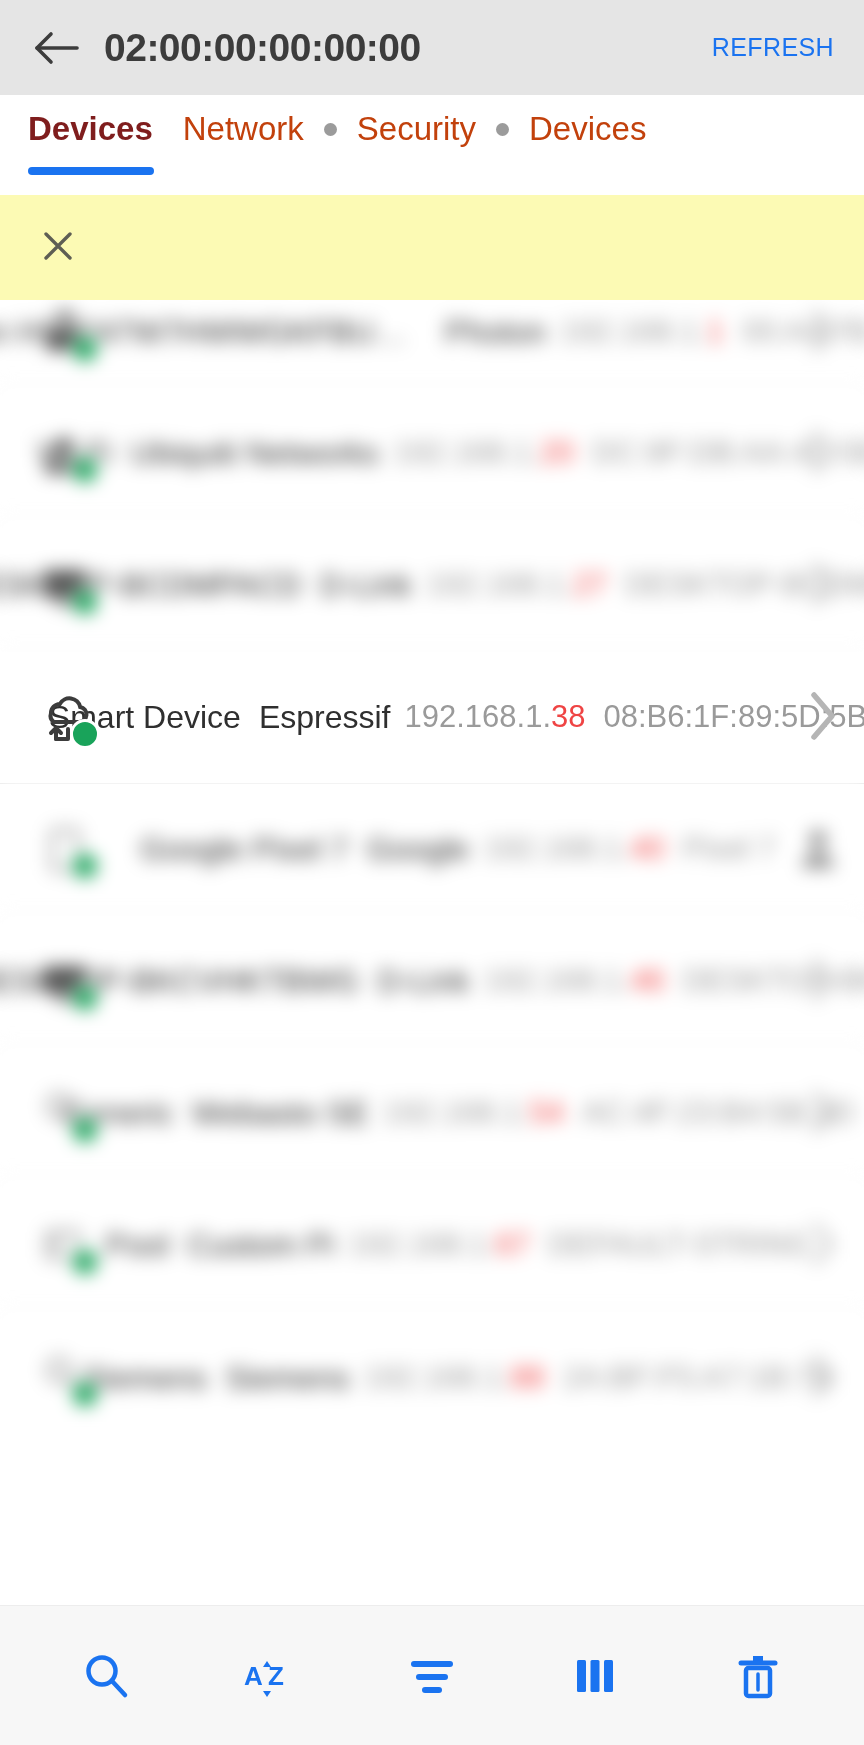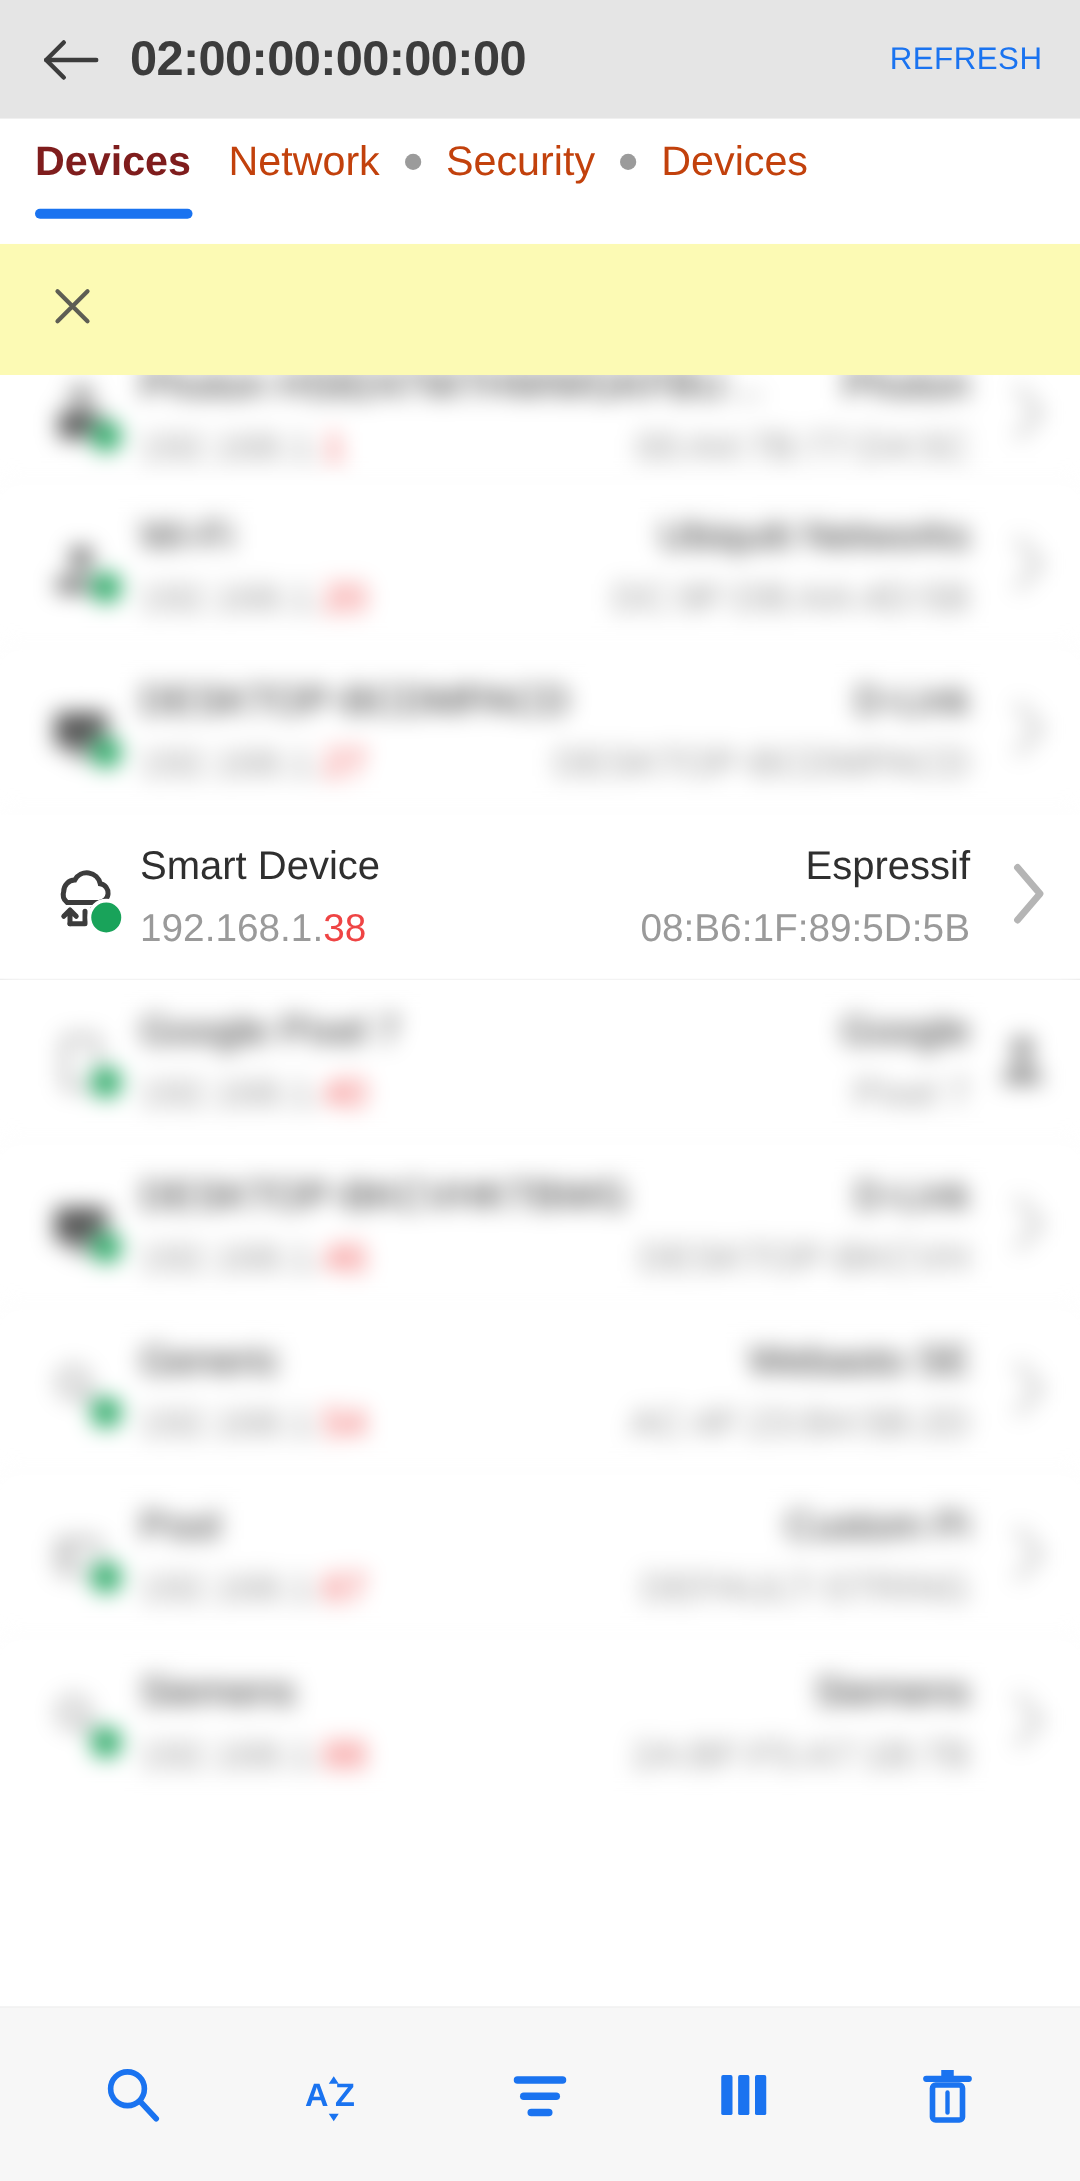--- a/index.html
+++ b/index.html
@@ -68,22 +68,22 @@
   .row-icon{
     width:74px;height:74px;flex:0 0 auto;position:relative;
     display:flex;align-items:center;justify-content:center;margin-right:10px;
   }
   .row-icon svg{display:block;}
   .status-dot{
     position:absolute;right:2px;bottom:6px;width:30px;height:30px;border-radius:50%;
     background:#19a35a;border:3px solid #fff;box-sizing:border-box;
   }
   .row-body{
-    flex:1 1 auto;min-width:0;display:flex;flex-direction:column;
-    justify-content:center;gap:14px;
+    flex:1 1 auto;min-width:0;display:flex;flex-direction:row;
+    justify-content:center;gap:14px;margin-left:28px;
   }
   .row-line{display:flex;align-items:baseline;justify-content:space-between;gap:18px;}
   .dev-name{
     font-size:32px;color:#2f2f2f;white-space:nowrap;overflow:hidden;
     text-overflow:ellipsis;max-width:520px;
   }
   .dev-vendor{font-size:32px;color:#2f2f2f;white-space:nowrap;text-align:center;}
   .dev-ip{font-size:31px;color:#9a9a9a;white-space:nowrap;}
   .dev-ip b{color:#ef4444;font-weight:normal;}
   .dev-mac{font-size:31px;color:#9a9a9a;white-space:nowrap;text-align:right;}

